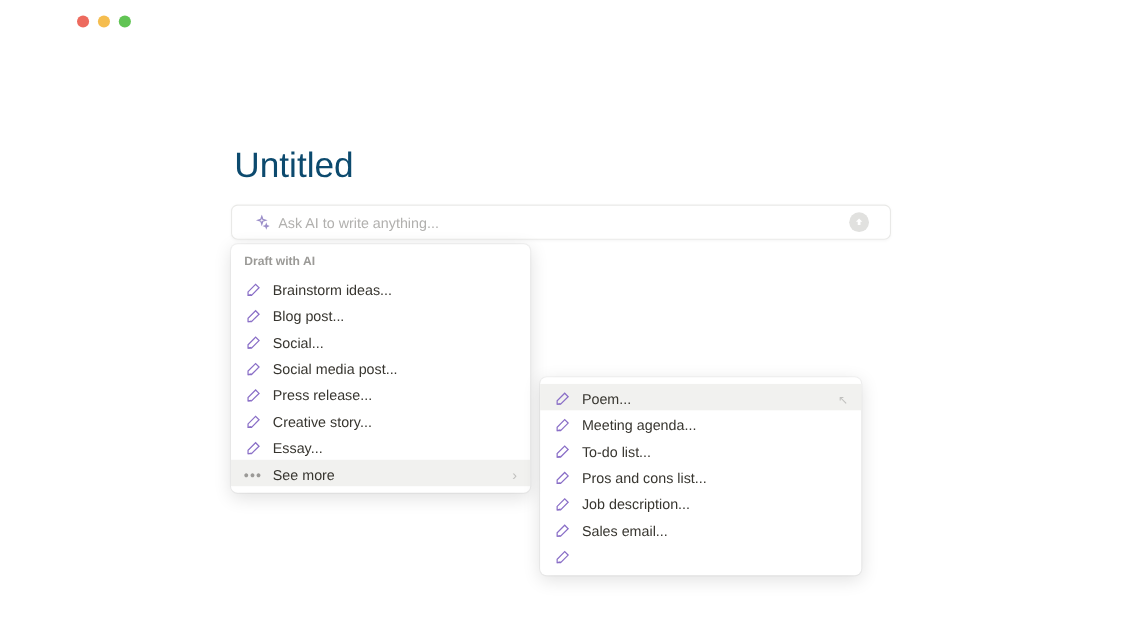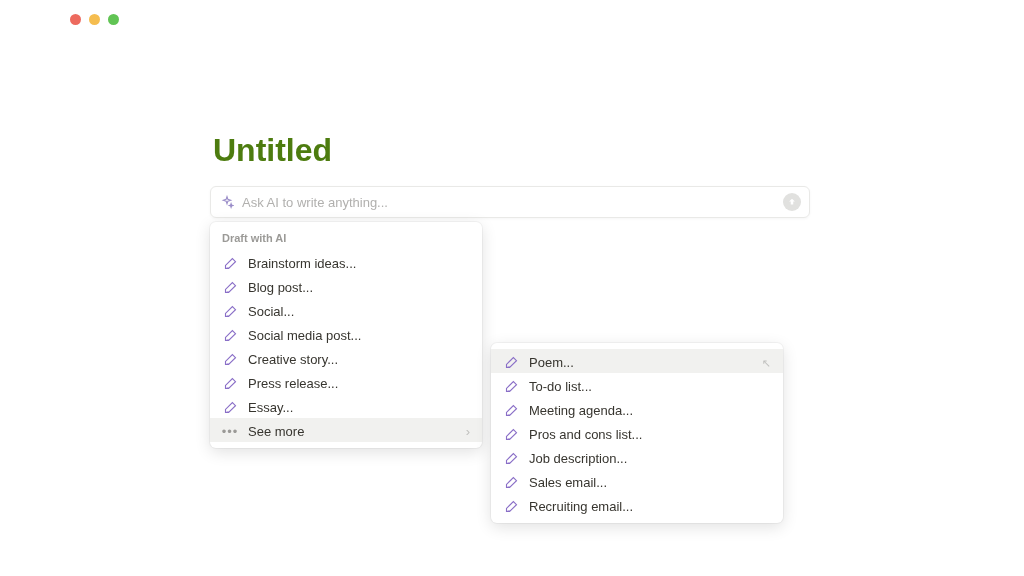--- a/index.html
+++ b/index.html
@@ -25,35 +25,35 @@
     }
     .dot.red { background: #ed6a5e; }
     .dot.yellow { background: #f5bd4f; }
     .dot.green { background: #61c454; }
 
     .page-title {
       position: absolute;
       top: 132px;
       left: 213px;
       font-size: 32px;
-      font-weight: 700;
-      color: #4d7c0f;
+      font-weight: 400;
+      color: #0c4a6e;
     }
 
     .ai-input {
       position: absolute;
       top: 186px;
       left: 210px;
       width: 600px;
       height: 32px;
       border: 1px solid #e9e9e7;
       border-radius: 6px;
       display: flex;
       align-items: center;
-      padding: 0 8px;
+      padding: 0 19px;
       gap: 8px;
       box-shadow: 0 1px 3px rgba(0,0,0,0.04);
     }
     .ai-input input {
       flex: 1;
       border: none;
       outline: none;
       font-size: 13px;
       color: #37352f;
     }
@@ -203,31 +203,31 @@
     <span class="label">Social media post...</span>
   </div>
 
   <div class="menu-item">
     <span class="pen-icon">
       <svg width="15" height="15" viewBox="0 0 24 24" fill="none" stroke="#8a6fc7" stroke-width="1.8">
           <path d="M4 20h5L20 9l-5-5L4 15v5z"></path>
           <path d="M4 20l5-1"></path>
         </svg>
     </span>
+    <span class="label">Press release...</span>
+  </div>
+
+  <div class="menu-item">
+    <span class="pen-icon">
+      <svg width="15" height="15" viewBox="0 0 24 24" fill="none" stroke="#8a6fc7" stroke-width="1.8">
+          <path d="M4 20h5L20 9l-5-5L4 15v5z"></path>
+          <path d="M4 20l5-1"></path>
+        </svg>
+    </span>
     <span class="label">Creative story...</span>
-  </div>
-
-  <div class="menu-item">
-    <span class="pen-icon">
-      <svg width="15" height="15" viewBox="0 0 24 24" fill="none" stroke="#8a6fc7" stroke-width="1.8">
-          <path d="M4 20h5L20 9l-5-5L4 15v5z"></path>
-          <path d="M4 20l5-1"></path>
-        </svg>
-    </span>
-    <span class="label">Press release...</span>
   </div>
 
   <div class="menu-item">
     <span class="pen-icon">
       <svg width="15" height="15" viewBox="0 0 24 24" fill="none" stroke="#8a6fc7" stroke-width="1.8">
           <path d="M4 20h5L20 9l-5-5L4 15v5z"></path>
           <path d="M4 20l5-1"></path>
         </svg>
     </span>
     <span class="label">Essay...</span>
@@ -253,40 +253,40 @@
     <span class="nw-arrow">↖</span>
   </div>
 
   <div class="menu-item">
     <span class="pen-icon">
       <svg width="15" height="15" viewBox="0 0 24 24" fill="none" stroke="#8a6fc7" stroke-width="1.8">
           <path d="M4 20h5L20 9l-5-5L4 15v5z"></path>
           <path d="M4 20l5-1"></path>
         </svg>
     </span>
+    <span class="label">Meeting agenda...</span>
+  </div>
+
+  <div class="menu-item">
+    <span class="pen-icon">
+      <svg width="15" height="15" viewBox="0 0 24 24" fill="none" stroke="#8a6fc7" stroke-width="1.8">
+          <path d="M4 20h5L20 9l-5-5L4 15v5z"></path>
+          <path d="M4 20l5-1"></path>
+        </svg>
+    </span>
     <span class="label">To-do list...</span>
   </div>
 
   <div class="menu-item">
     <span class="pen-icon">
       <svg width="15" height="15" viewBox="0 0 24 24" fill="none" stroke="#8a6fc7" stroke-width="1.8">
           <path d="M4 20h5L20 9l-5-5L4 15v5z"></path>
           <path d="M4 20l5-1"></path>
         </svg>
     </span>
-    <span class="label">Meeting agenda...</span>
-  </div>
-
-  <div class="menu-item">
-    <span class="pen-icon">
-      <svg width="15" height="15" viewBox="0 0 24 24" fill="none" stroke="#8a6fc7" stroke-width="1.8">
-          <path d="M4 20h5L20 9l-5-5L4 15v5z"></path>
-          <path d="M4 20l5-1"></path>
-        </svg>
-    </span>
     <span class="label">Pros and cons list...</span>
   </div>
 
   <div class="menu-item">
     <span class="pen-icon">
       <svg width="15" height="15" viewBox="0 0 24 24" fill="none" stroke="#8a6fc7" stroke-width="1.8">
           <path d="M4 20h5L20 9l-5-5L4 15v5z"></path>
           <path d="M4 20l5-1"></path>
         </svg>
     </span>
@@ -303,16 +303,15 @@
     <span class="label">Sales email...</span>
   </div>
 
   <div class="menu-item">
     <span class="pen-icon">
       <svg width="15" height="15" viewBox="0 0 24 24" fill="none" stroke="#8a6fc7" stroke-width="1.8">
           <path d="M4 20h5L20 9l-5-5L4 15v5z"></path>
           <path d="M4 20l5-1"></path>
         </svg>
     </span>
-    <span class="label">Recruiting email...</span>
   </div>
 
 </div>
 
 </body></html>

